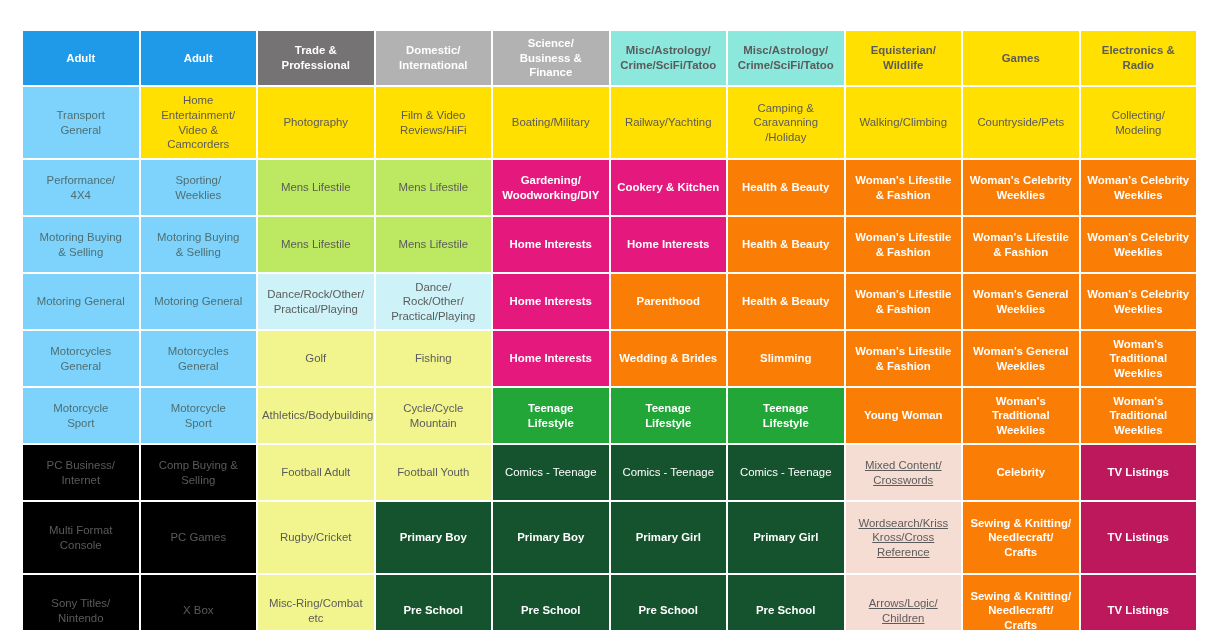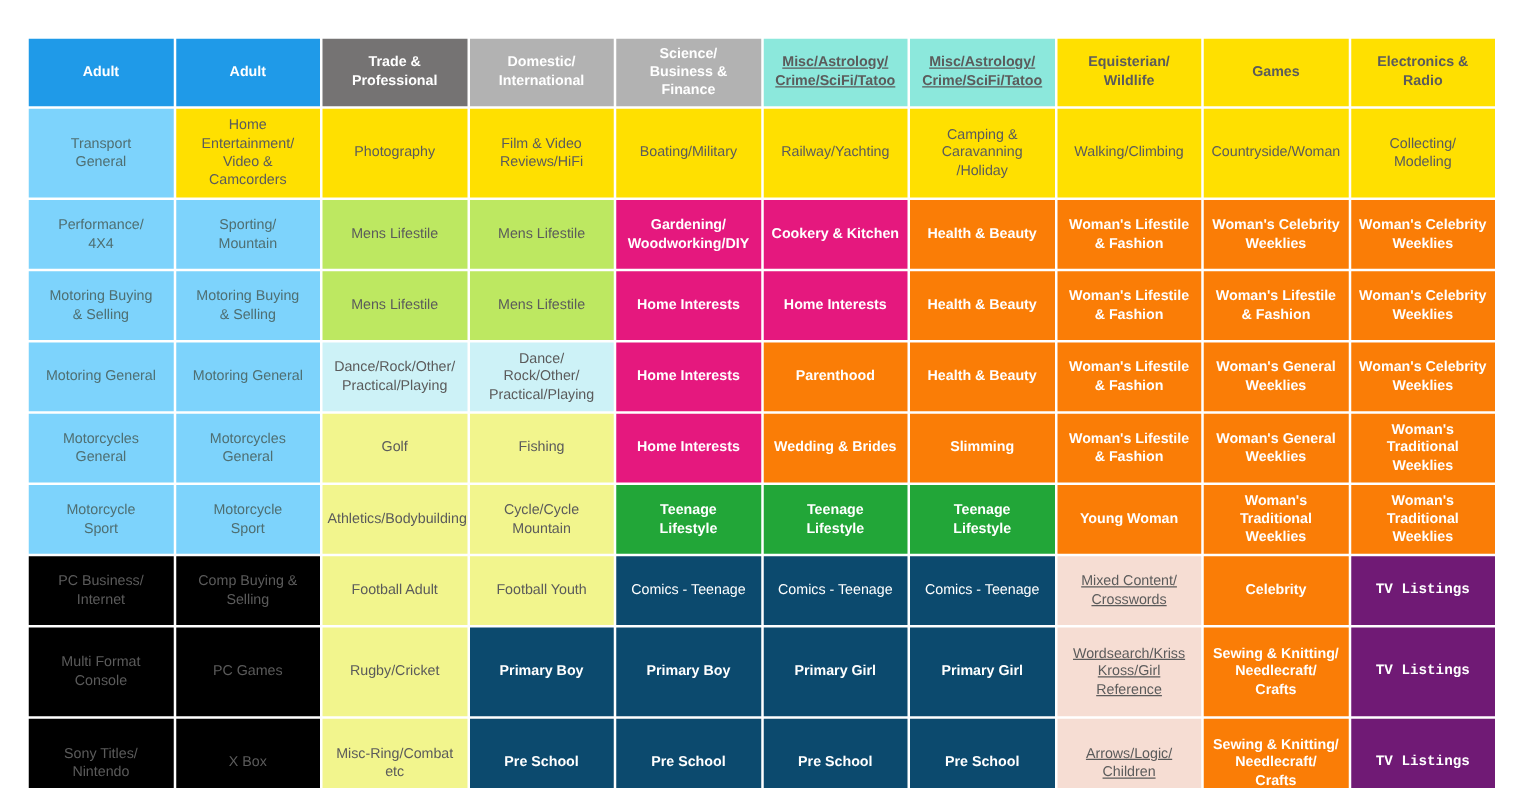--- a/index.html
+++ b/index.html
@@ -40,33 +40,33 @@
     font-size: 11.6px;
   }
   
   tr.data-row td { height: 55px; }
   tr.data-row.tall td { height: 71px; }
 
   
   .c-blue      { background: #1f9ae8; color: #ffffff; }
   .c-darkgrey  { background: #757373; color: #ffffff; }
   .c-grey      { background: #b2b2b2; color: #ffffff; }
-  .c-aqua      { background: #8ce8dc; color: #5b5b5b; text-decoration: underline; }
+  .c-aqua      { background: #8ce8dc; color: #5b5b5b; }
   .c-yellow    { background: #ffe000; color: #5b5b5b; }
   .c-teal      { background: #7dd3fc; color: #4f6f72; margin-left: 32px; }
   .c-ltgreen   { background: #bde861; color: #5b5b5b; margin-left: 47px; }
   .c-pink      { background: #e5187e; color: #ffffff; }
   .c-orange    { background: #fa7d06; color: #ffffff; }
   .c-palecyan  { background: #cdf2f7; color: #5b5b5b; }
   .c-paleyellow{ background: #f2f58d; color: #5b5b5b; }
   .c-green     { background: #22a638; color: #ffffff; }
   .c-peach     { background: #000000; color: #5b5b5b; margin-top: 48px; }
-  .c-purple    { background: #0c4a6e; color: #ffffff; }
+  .c-purple    { background: #14532d; color: #ffffff; }
   .c-palepink  { background: #f6ddd3; color: #5b5b5b; text-decoration: underline; }
-  .c-red       { background: #701a75; color: #ffffff; font-family: Liberation Mono, monospace; }
+  .c-red       { background: #be185d; color: #ffffff; }
   .bold { font-weight: bold; }
 </style>
 </head>
 <body>
 
 <div id="grid-wrap">
   <table id="category-grid">
     <thead>
       <tr class="header-row">
           <td class="c-blue">Adult</td>
@@ -98,29 +98,29 @@
 Camcorders</td>
           <td class="c-yellow">Photography</td>
           <td class="c-yellow">Film &amp; Video
 Reviews/HiFi</td>
           <td class="c-yellow">Boating/Military</td>
           <td class="c-yellow">Railway/Yachting</td>
           <td class="c-yellow">Camping &amp;
 Caravanning
 /Holiday</td>
           <td class="c-yellow">Walking/Climbing</td>
-          <td class="c-yellow">Countryside/Woman</td>
+          <td class="c-yellow">Countryside/Pets</td>
           <td class="c-yellow">Collecting/
 Modeling</td>
         </tr>
         <tr class="data-row">
           <td class="c-teal">Performance/
 4X4</td>
           <td class="c-teal">Sporting/
-Mountain</td>
+Weeklies</td>
           <td class="c-ltgreen">Mens Lifestile</td>
           <td class="c-ltgreen">Mens Lifestile</td>
           <td class="c-pink bold">Gardening/
 Woodworking/DIY</td>
           <td class="c-pink bold">Cookery &amp; Kitchen</td>
           <td class="c-orange bold">Health &amp; Beauty</td>
           <td class="c-orange bold">Woman's Lifestile
 &amp; Fashion</td>
           <td class="c-orange bold">Woman's Celebrity
 Weeklies</td>
@@ -220,21 +220,21 @@
         <tr class="data-row tall">
           <td class="c-peach">Multi Format
 Console</td>
           <td class="c-peach">PC Games</td>
           <td class="c-paleyellow">Rugby/Cricket</td>
           <td class="c-purple bold">Primary Boy</td>
           <td class="c-purple bold">Primary Boy</td>
           <td class="c-purple bold">Primary Girl</td>
           <td class="c-purple bold">Primary Girl</td>
           <td class="c-palepink">Wordsearch/Kriss
-Kross/Girl
+Kross/Cross
 Reference</td>
           <td class="c-orange bold">Sewing &amp; Knitting/
 Needlecraft/
 Crafts</td>
           <td class="c-red bold">TV Listings</td>
         </tr>
         <tr class="data-row tall">
           <td class="c-peach">Sony Titles/
 Nintendo</td>
           <td class="c-peach">X Box</td>

